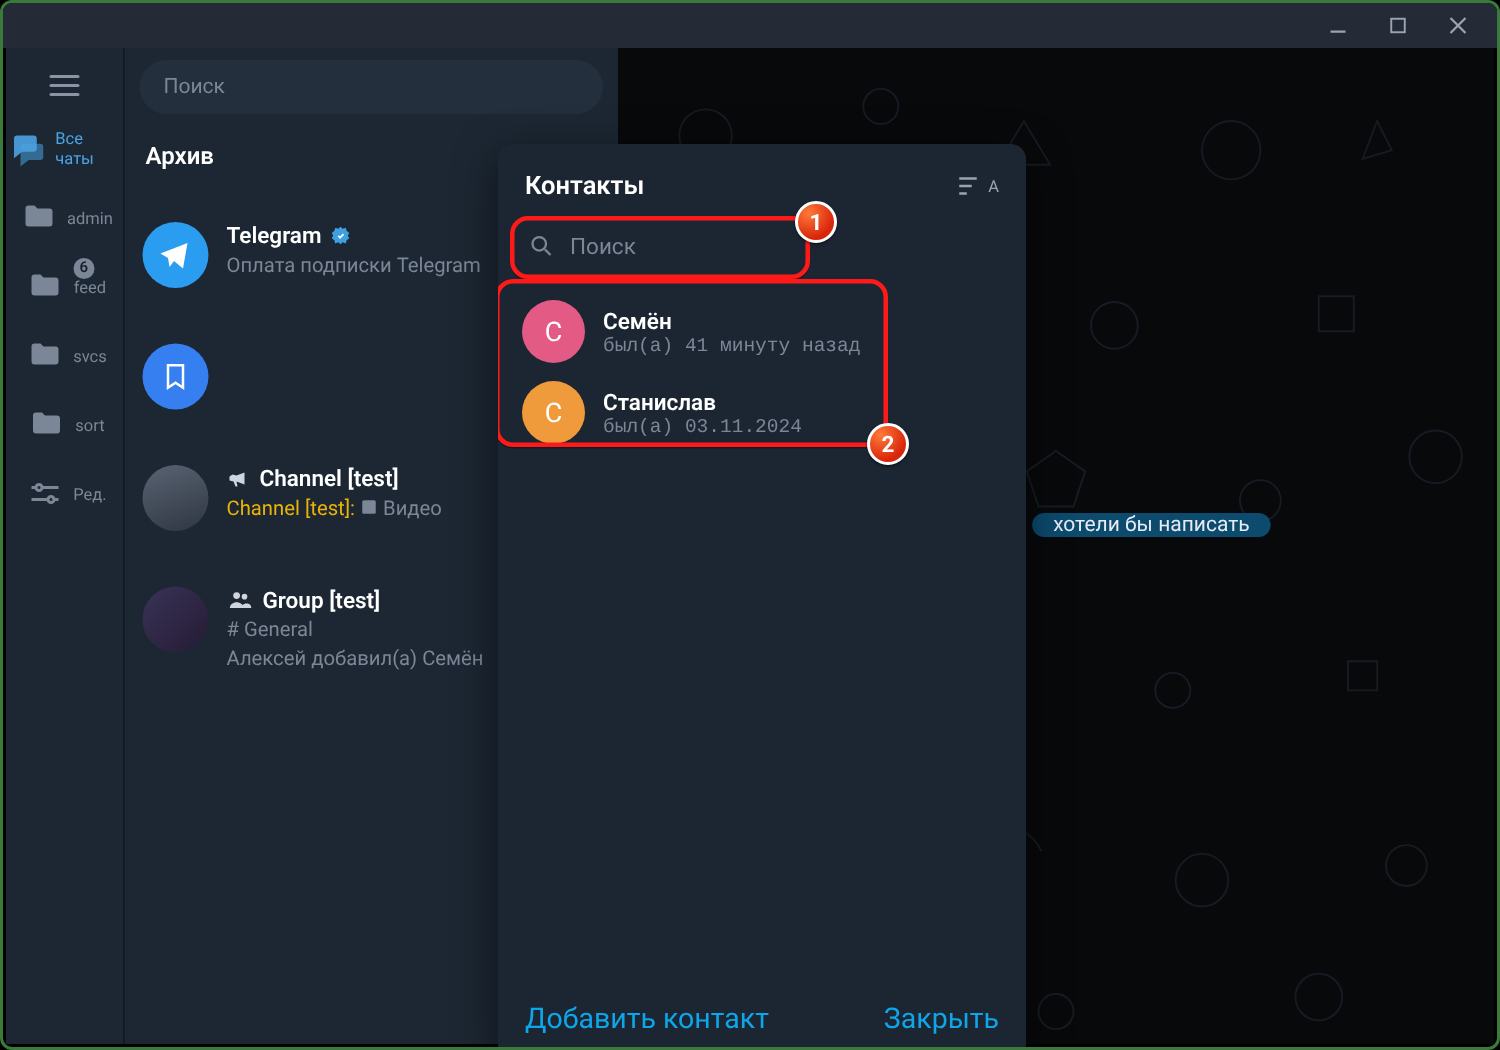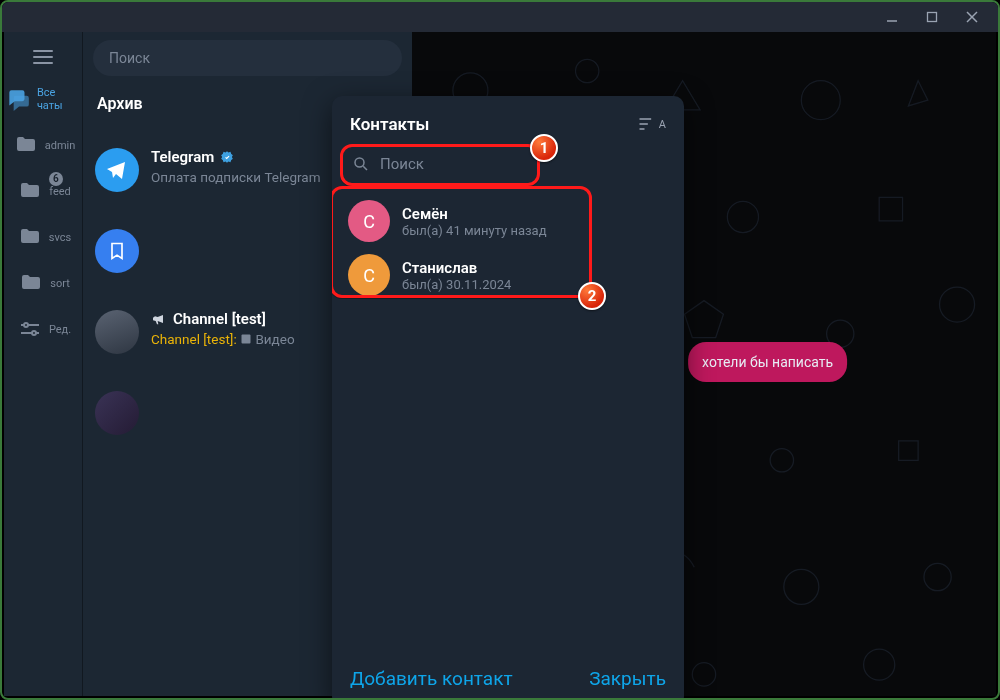--- a/index.html
+++ b/index.html
@@ -36,36 +36,36 @@
   .chat-item .body { flex:1; min-width:0; }
   .chat-item .title { font-size:15px; font-weight:600; display:flex; align-items:center; gap:6px; color:#fff;}
   .chat-item .sub { font-size:13.5px; color:#7b8696; margin-top:3px; white-space:nowrap; overflow:hidden; text-overflow:ellipsis;}
   .chat-item .sub .blue { color:#eab308; }
   .verified { width:14px; height:14px; }
   .gif-badge { display:inline-block; border:1px solid #7b8696; color:#7b8696; font-size:9px; padding:0 2px; line-height:12px; vertical-align:middle; margin-right:4px;}
 
   
   .mainpane { flex:1; position:relative; background:#08090b; overflow:hidden;}
   .bg-pattern { position:absolute; inset:0; opacity:0.28; }
-  .empty-bubble { position:absolute; left:50%; top:310px; transform:translateX(-10%); background:#be185d; color:#e7ecf4; padding:12px 14px; border-radius:18px; font-size:14px; white-space:nowrap;}
+  .empty-bubble { position:absolute; left:50%; top:310px; transform:translateX(-10%); background:#0c4a6e; color:#e7ecf4; padding:0 14px; border-radius:18px; font-size:14px; white-space:nowrap;}
   .modal { position:absolute; left:328px; top:64px; width:352px; height:610px; background:#1c2633; border-radius:10px; box-shadow: 0 8px 28px rgba(0,0,0,0.55); display:flex; flex-direction:column; overflow:hidden;}
   .modal-head { padding:18px 18px 12px 18px; display:flex; align-items:center; justify-content:space-between;}
   .modal-title { color:#fff; font-size:17px; font-weight:600;}
   .sort-btn { color:#9aa3b2; display:flex; align-items:center; gap:2px; font-size:12px;}
   .modal-search-wrap { padding: 0 10px 10px 10px; position: relative;}
   .modal-search { display:flex; align-items:center; gap:10px; padding:6px 10px; height:36px; border-radius:6px; }
   .modal-search .sicon { width:18px; height:18px; color:#7b8696;}
   .modal-search input { background:transparent; border:none; outline:none; color:#cfd5df; font-size:15px; width:140px;}
   .modal-search input::placeholder { color:#7b8696;}
 
   .contact-list { flex:1; padding: 2px 10px; position:relative;}
   .contact-item { display:flex; align-items:center; gap:12px; padding:6px 6px; border-radius:6px;}
   .contact-item .avatar { width:42px; height:42px; }
   .contact-item .name { color:#fff; font-size:15px; font-weight:600;}
-  .contact-item .status { color:#7b8696; font-size:13px; margin-top:0;}
+  .contact-item .status { color:#7b8696; font-size:13px; margin-top:0;font-family:Liberation Mono, monospace;}
 
   
   .callout { position:absolute; border:3px solid #ff1a1a; border-radius:12px; pointer-events:none; box-shadow:0 1px 0 rgba(0,0,0,0.3);}
   .callout-num { position:absolute; width:28px; height:28px; border-radius:50%; background: radial-gradient(circle at 30% 25%, #ff7a3a, #d9250a 70%); border:2px solid #fff; color:#fff; font-weight:700; font-size:15px; display:flex; align-items:center; justify-content:center; box-shadow:0 1px 2px rgba(0,0,0,0.5);}
 
   .modal-footer { display:flex; justify-content:space-between; padding:12px 18px 16px 18px;}
   .modal-btn { color:#0ea5e9; font-size:19px; font-weight:400; cursor:default;}
 
   
   .av-tg { background:#2b9df0;}
@@ -217,20 +217,33 @@
             <svg class="mic" viewBox="0 0 24 24" fill="#7b8696">
                 <rect x="3" y="3" width="18" height="18" rx="2"></rect>
               </svg>
             <span>Видео</span>
           </div>
         </div>
       </div>
 
       <div class="chat-item">
         <div class="avatar av-purple"></div>
+        <div class="body">
+          <div class="title">
+            <svg width="18" height="18" viewBox="0 0 24 24" fill="#cfd5df">
+                <circle cx="9" cy="8" r="3"></circle>
+                <circle cx="16" cy="9" r="2.5"></circle>
+                <path d="M3 19c0-3 3-5 6-5s6 2 6 5"></path>
+                <path d="M13 19c0-2 2-4 5-4s4 2 4 4"></path>
+              </svg>
+            <span>Group [test]</span>
+          </div>
+          <div class="sub"># General</div>
+          <div class="sub">Алексей добавил(а) Семён</div>
+        </div>
       </div>
     </div>
 
     <div class="mainpane">
       <svg class="bg-pattern" viewBox="0 0 600 700">
         <g fill="none" stroke="#3a4a64" stroke-width="1.3">
           <circle cx="60" cy="60" r="18"></circle>
             <circle cx="180" cy="40" r="12"></circle>
             <path d="M260 80l18-30 18 30z"></path>
           <circle cx="420" cy="70" r="20"></circle>
@@ -294,21 +307,21 @@
             <div class="name">Семён</div>
             <div class="status">был(а) 41 минуту назад</div>
           </div>
         </div>
         <div class="contact-item">
           <div class="avatar av-orange">
               <span>C</span>
             </div>
           <div>
             <div class="name">Станислав</div>
-            <div class="status">был(а) 30.11.2024</div>
+            <div class="status">был(а) 03.11.2024</div>
           </div>
         </div>
 
         <div class="callout" style="left:-2px; top:-6px; width:262px; height:112px;"></div>
         <div class="callout-num" style="left:246px; top:90px;">2</div>
       </div>
 
       <div class="modal-footer">
         <div class="modal-btn">Добавить контакт</div>
         <div class="modal-btn">Закрыть</div>

